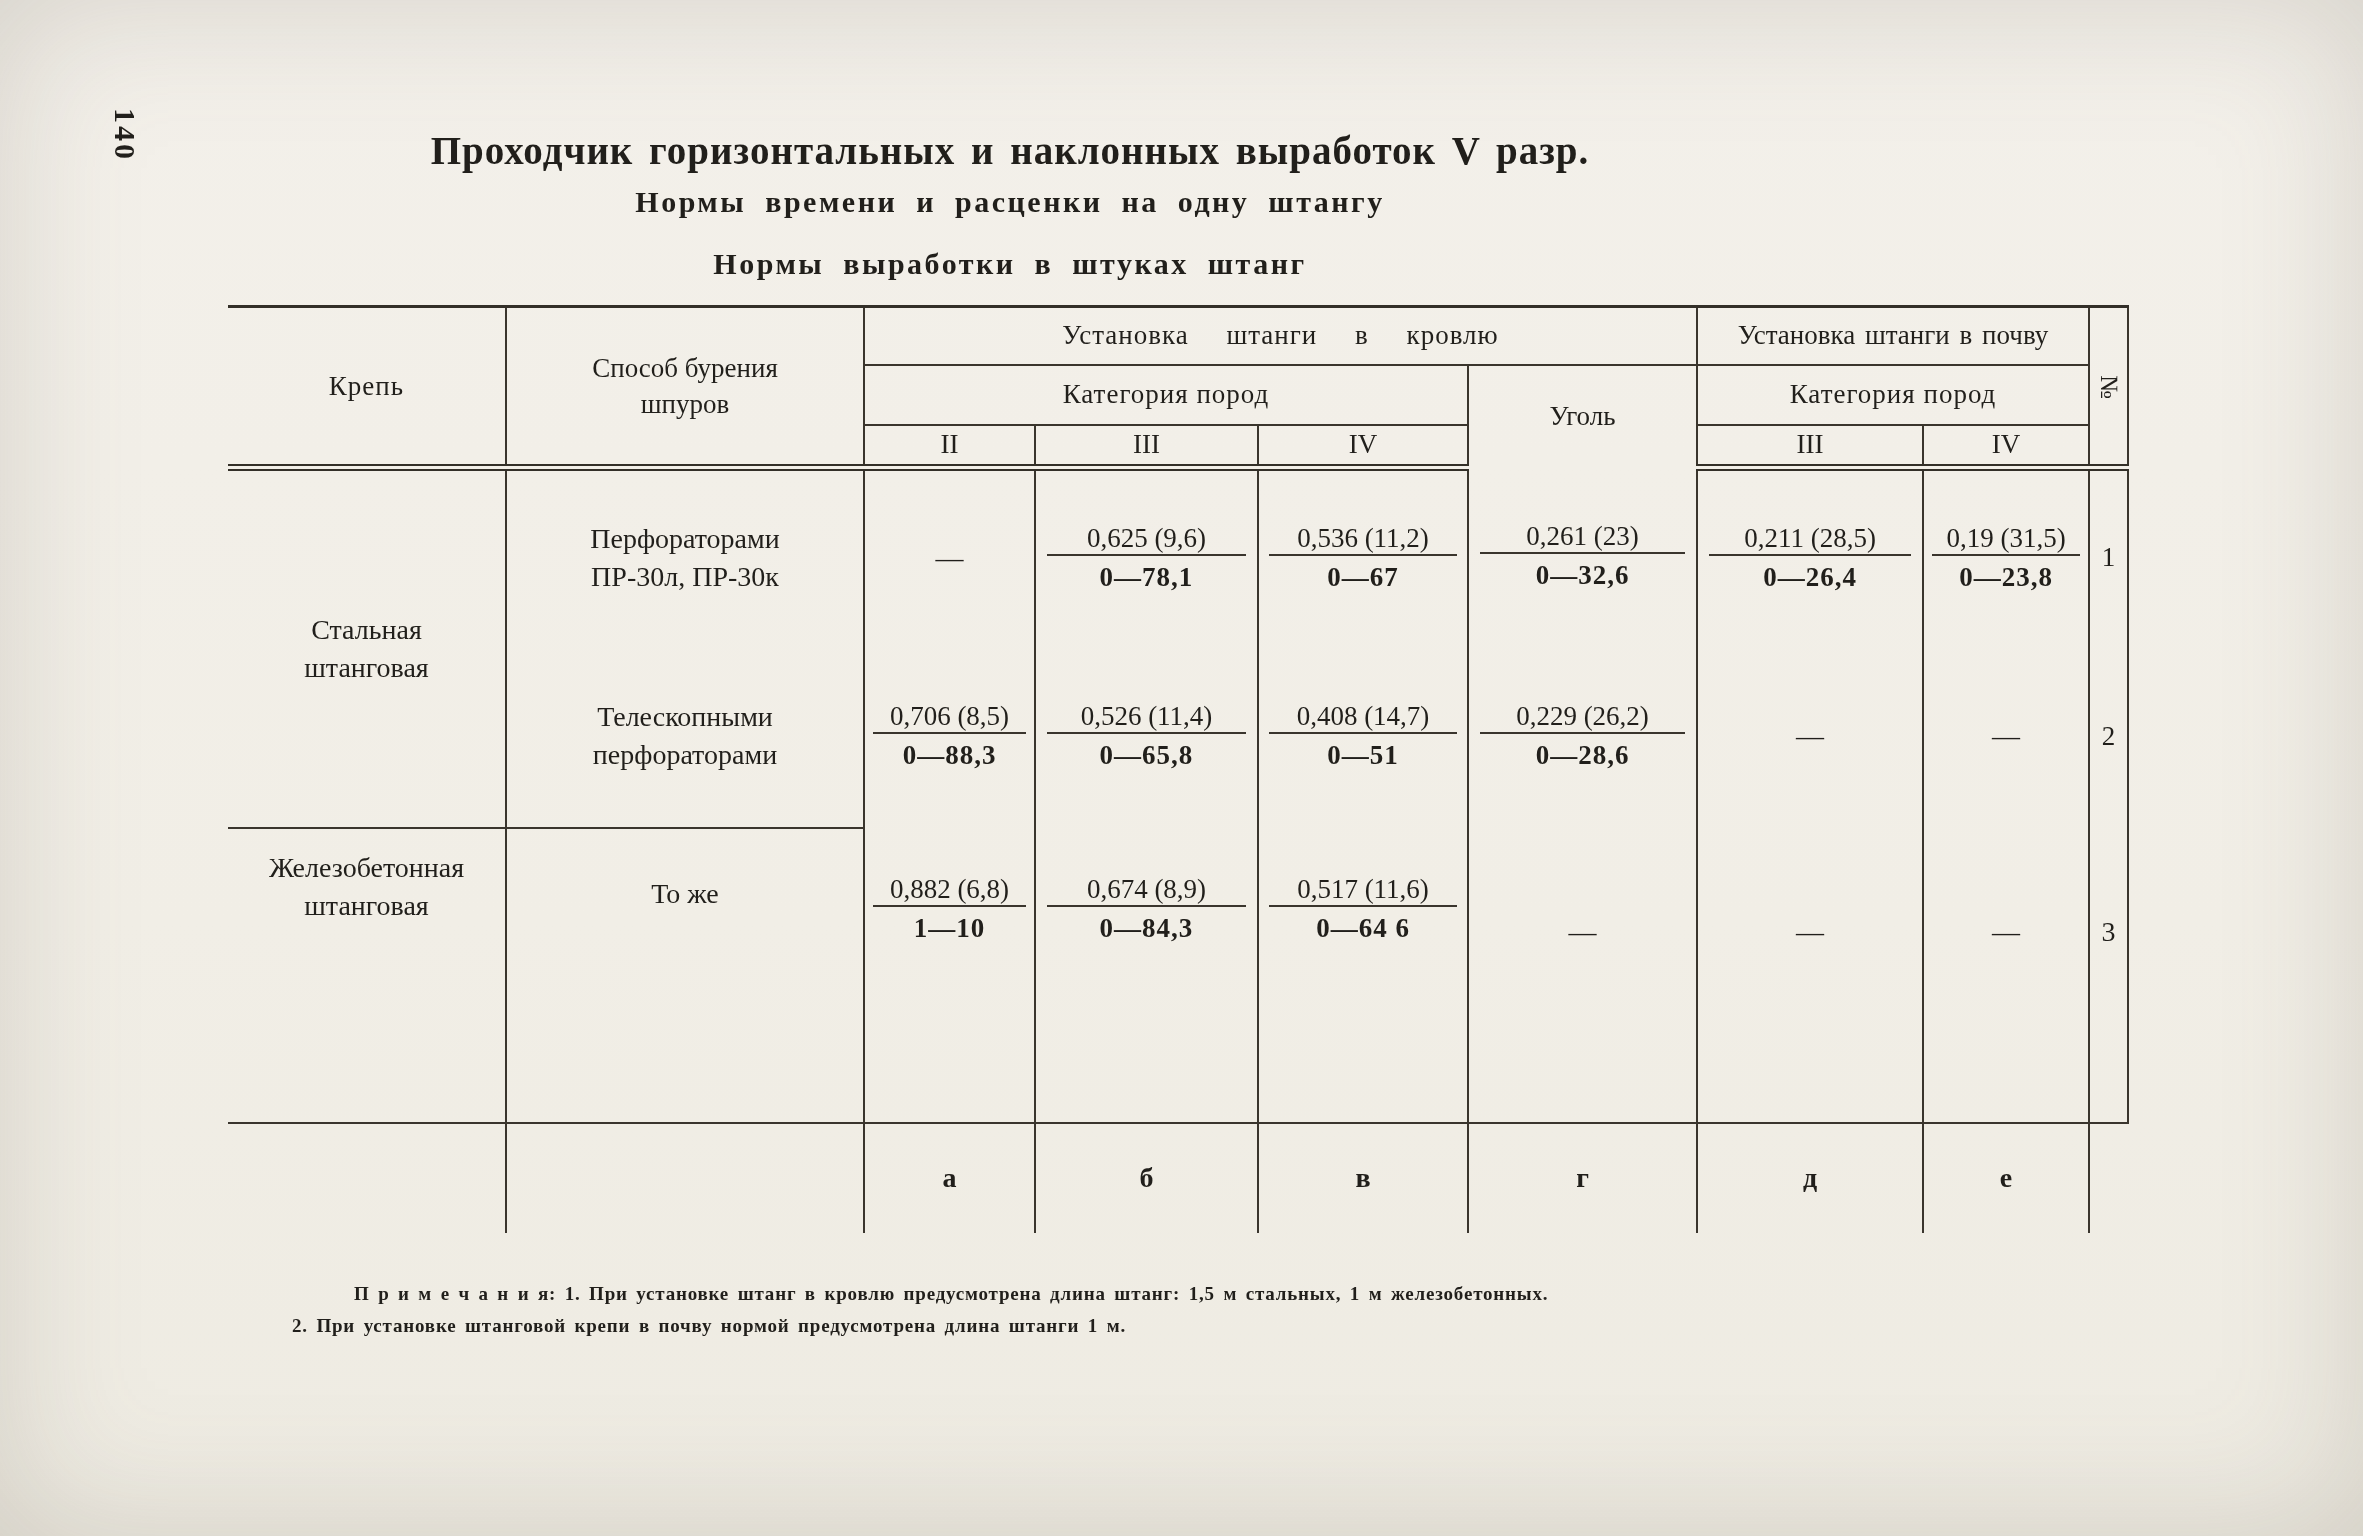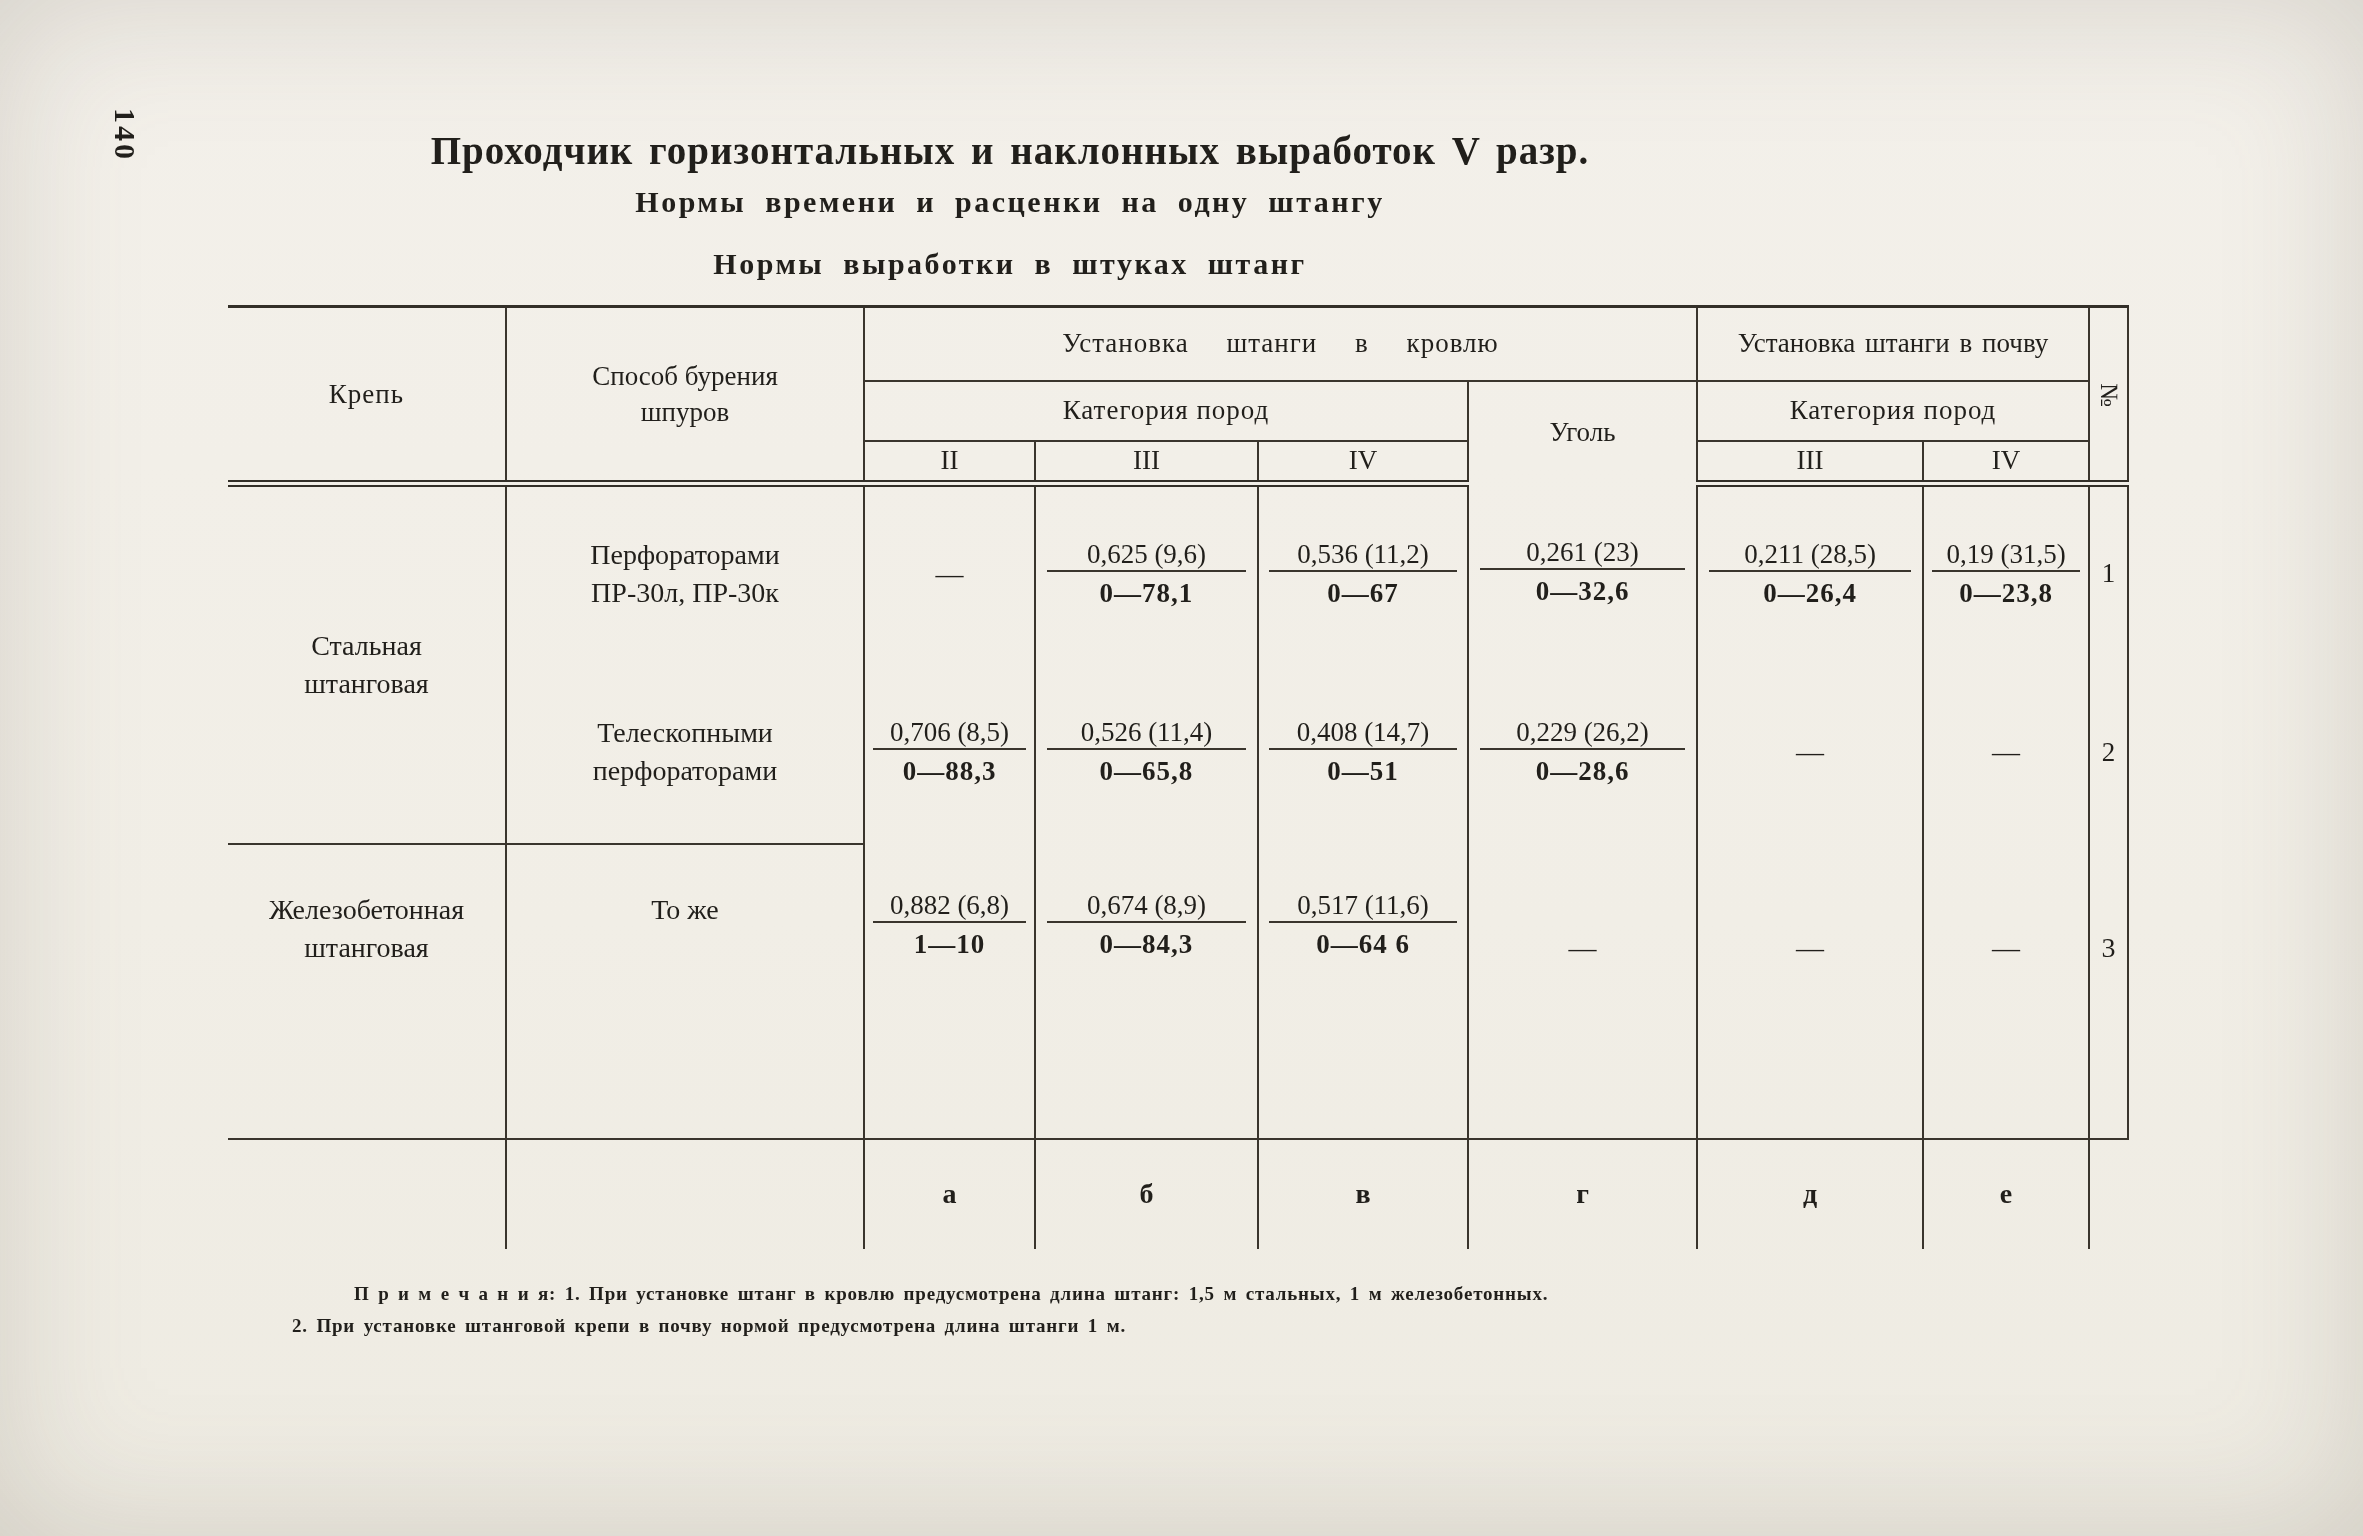--- a/index.html
+++ b/index.html
@@ -32,21 +32,21 @@
     position:absolute; left:228px; top:305px; width:1900px;
     border-collapse:collapse; table-layout:fixed;
   }
   .norms td { text-align:center; vertical-align:middle; font-size:27px; padding:0; overflow:hidden; }
 
   .b-r { border-right:2px solid #3a352d; }
   .b-b { border-bottom:2px solid #3a352d; }
   .b-t { border-top:3px solid #332f28; }
   .dbl { border-bottom:7px double #332f28; }
 
-  tr.h1 td { height:74px; }
+  tr.h1 td { height:58px; }
   tr.h2 td { height:60px; }
   tr.h3 td { height:43px; }
   tr.r1 td { height:177px; }
   tr.r2 td { height:183px; }
   tr.r3 td { height:295px; }
   tr.lt td { height:110px; font-weight:bold; font-size:28px; }
 
   .hdr-krep { font-size:28px; letter-spacing:1px; }
   .hdr-sposob div { line-height:36px; }
   .hdr-group-roof { word-spacing:30px; letter-spacing:1px; }
@@ -206,21 +206,21 @@
         <span class="dash">—</span>
       </td>
       <td class="b-r">
         <span class="dash">—</span>
       </td>
       <td class="b-r numval">2</td>
     </tr>
 
     <tr class="r3">
       <td class="b-r b-b">
-        <div class="pad krep-cell" style="padding-top:46px">
+        <div class="pad krep-cell" style="padding-top:20px">
           <div>Железобетонная</div>
           <div>штанговая</div>
         </div>
       </td>
       <td class="b-r b-b sposob-cell">
         <div class="pad" style="font-size:28px">То же</div>
       </td>
       <td class="b-r b-b">
         <div class="pad">
           <div class="frac">

